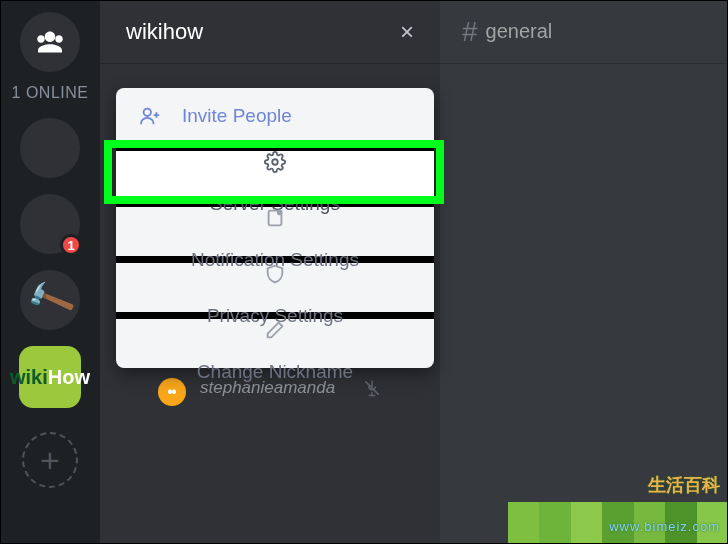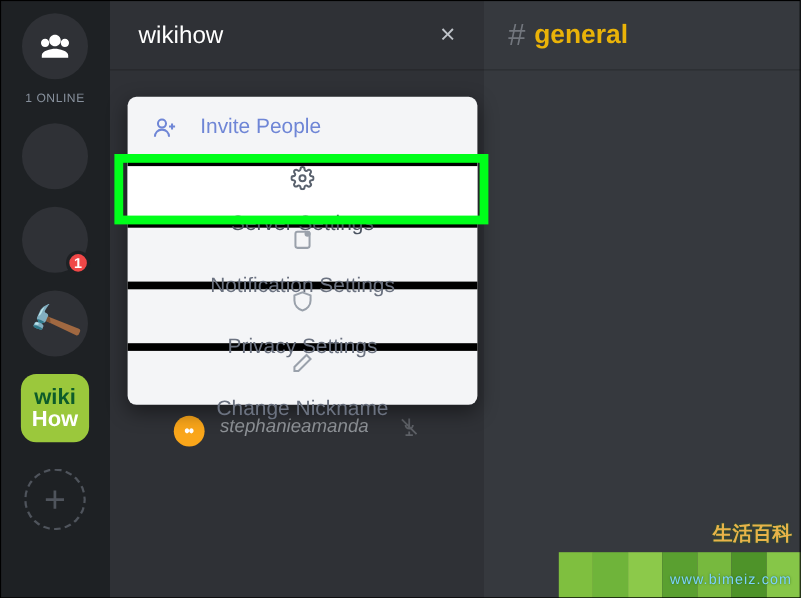--- a/index.html
+++ b/index.html
@@ -11,33 +11,33 @@
     position: absolute; left: 0; top: 0; width: 100px; height: 100%;
     background: #1e2124; display: flex; flex-direction: column; align-items: center;
     padding-top: 12px; gap: 16px;
   }
   .server-rail .guild-icon {
     width: 60px; height: 60px; border-radius: 50%; background: #2f3136;
     display: flex; align-items: center; justify-content: center; color: #fff;
     position: relative;
   }
   .server-rail .guild-icon svg { width: 36px; height: 36px; }
-  .online-label { color: #87909c; font-size: 11px; letter-spacing: 0.5px; margin-top: -4px; }
+  .online-label { color: #87909c; font-size: 16px; letter-spacing: 0.5px; margin-top: -4px; }
   .avatar-1 { background: radial-gradient(circle at 40% 35%, #f7d9f0 0%, #c7ade0 55%, #8a6bbf 100%); }
   .avatar-2 { background: radial-gradient(circle at 50% 50%, #dfe9ff 0%, #3a4a78 45%, #0a0d1a 100%); }
   .badge {
     position: absolute; bottom: -2px; right: -2px; background: #f04747; color: #fff;
     font-size: 13px; font-weight: 700; min-width: 22px; height: 22px; border-radius: 11px;
     display: flex; align-items: center; justify-content: center; border: 3px solid #1e2124;
   }
   .avatar-hammer { background: linear-gradient(#2a2c30, #2a2c30); display:flex; align-items:center; justify-content:center;}
   .hammer-glyph { font-size: 34px; transform: rotate(-25deg); }
   .avatar-wikihow {
     background: #9bc83c; border-radius: 14px; width: 62px; height: 62px;
-    display:flex; flex-direction:column; align-items:center; justify-content:center;
+    display:flex; align-items:center; justify-content:center;
     color:#0d5c2a; font-weight:700; font-size:20px; line-height:20px;
   }
   .avatar-wikihow span:last-child { color:#fff; }
   .add-server {
     width: 56px; height: 56px; border-radius: 50%; border: 2px dashed #4f545c;
     display:flex; align-items:center; justify-content:center; color:#4f545c; font-size:34px;
     margin-top: 8px;
   }
 
   
@@ -96,21 +96,21 @@
   .mute-icon { margin-left: auto; color: #5d6066; }
   .mute-icon svg { width: 20px; height: 20px; stroke: #5d6066; fill:none; stroke-width:2; }
 
   
   .main-header {
     position: absolute; left: 440px; top: 0; right: 0; height: 64px;
     display: flex; align-items: center; padding: 0 22px; gap: 8px;
     color: #fff; border-bottom: 1px solid rgba(0,0,0,0.2);
   }
   .hash { color: #72767d; font-size: 28px; font-weight: 400; }
-  .channel-name { color: #eab308; font-size: 24px; font-weight: 700; }
+  .channel-name { color: #a3a3a3; font-size: 20px; font-weight: 400; }
 
   
   .watermark {
     position: absolute; right: 8px; bottom: 6px; text-align: right;
     font-size: 18px; font-weight: 700; line-height: 22px;
     color: #e9b34a; text-shadow: 0 0 2px #2d6a1f;
     z-index: 30;
   }
   .watermark .url { font-size: 13px; color: #7dd3fc; font-weight: 400; letter-spacing: 1px; margin-top: 20px; }
   .watermark-bars {

